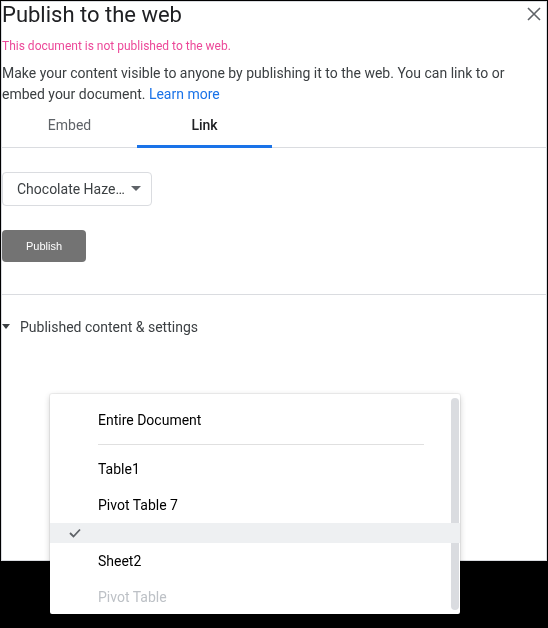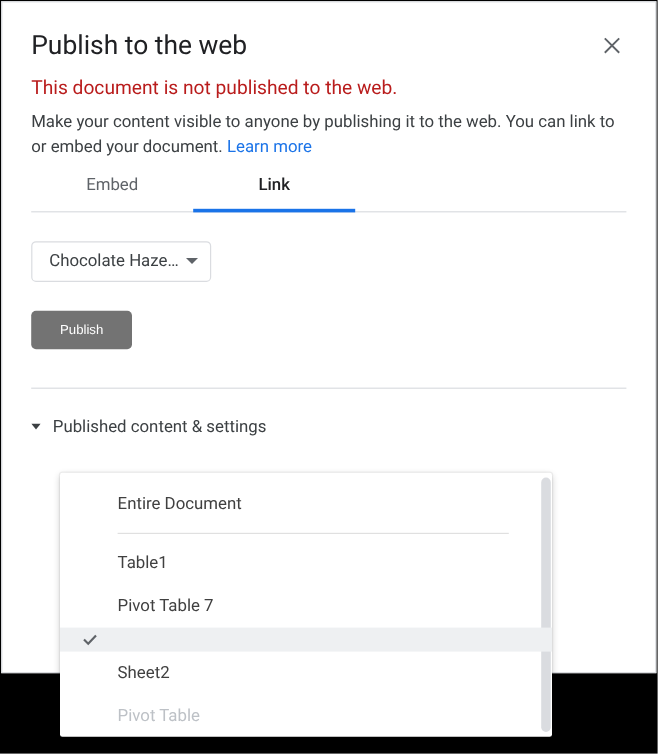--- a/index.html
+++ b/index.html
@@ -1,38 +1,38 @@
 <!DOCTYPE html>
 <html><head>
 <meta charset="utf-8">
 <style>
   * { box-sizing: border-box; margin: 0; padding: 0; }
   body { font-family: 'Google Sans', Roboto, Arial, sans-serif; background: #000; width: 548px; height: 628px; overflow: hidden; }
   .dialog { background: #fff; border: 1px solid #dadce0; width: 546px; height: 560px; margin: 1px; position: relative; }
-  .dialog-inner { padding: 24px; }
+  .dialog-inner { }
   .header { display: flex; align-items: flex-start; justify-content: space-between; margin-bottom: 12px; }
   .title { font-size: 22px; color: #202124; font-weight: 400; }
   .close { width: 24px; height: 24px; cursor: pointer; color: #5f6368; display: flex; align-items: center; justify-content: center; }
-  .subtitle { font-size: 16px; color: #b91c1c; margin-bottom: 10px; }
+  .subtitle { font-size: 12px; color: #ec4899; margin-bottom: 10px; }
   .desc { font-size: 14px; color: #3c4043; line-height: 1.5; }
   .learn { color: #1a73e8; text-decoration: none; cursor: pointer; }
   .tabs { display: flex; border-bottom: 1px solid #dadce0; margin-bottom: 24px; }
   .tab { flex: 0 0 135px; text-align: center; padding: 12px 0; font-size: 14px; color: #5f6368; cursor: pointer; }
   .tab.active { color: #202124; font-weight: 500; border-bottom: 3px solid #1a73e8; margin-bottom: -1px; }
   .selects { display: flex; gap: 34px; margin-bottom: 24px; }
   .select { border: 1px solid #dadce0; border-radius: 4px; padding: 8px 10px 8px 14px; font-size: 14px; color: #3c4043; display: flex; align-items: center; gap: 6px; cursor: pointer; background: #fff; }
   .select .arrow { color: #5f6368; }
   .sel1 { width: 150px; }
   .sel1 .lbl { white-space: nowrap; overflow: hidden; text-overflow: ellipsis; flex: 1; }
   .publish-btn { background: #737373; color: #fff; border: none; border-radius: 4px; padding: 10px 24px; font-size: 11px; font-weight: 500; cursor: pointer; }
   .hr { border: none; border-top: 1px solid #dadce0; margin: 32px 0 24px; }
   .expander { display: flex; align-items: center; gap: 10px; font-size: 14px; color: #3c4043; cursor: pointer; }
   .dropdown { position: absolute; left: 48px; top: 392px; width: 410px; background: #fff; box-shadow: 0 2px 6px rgba(0,0,0,0.2), 0 0 0 1px rgba(0,0,0,0.05); border-radius: 2px; padding: 8px 0; max-height: 220px; overflow: hidden; }
   .dd-scroll { position: absolute; right: 1px; top: 4px; bottom: 4px; width: 8px; background: #dadce0; border-radius: 4px; }
-  .dd-item { padding: 10px 16px 10px 48px; font-size: 14px; color: #404040; position: relative; cursor: pointer; white-space: nowrap; overflow: hidden; text-overflow: ellipsis; }
+  .dd-item { padding: 10px 16px 10px 48px; font-size: 14px; color: #000000; position: relative; cursor: pointer; white-space: nowrap; overflow: hidden; text-overflow: ellipsis; }
   .dd-item.selected { background: #eef0f2; padding-left: 64px; }
   .dd-item.selected .check { position: absolute; left: 18px; top: 50%; transform: translateY(-50%); color: #5f6368; }
   .dd-divider { border: none; border-top: 1px solid #e0e0e0; margin: 6px 36px 6px 48px; }
   .dd-item.faded { color: #bdc1c6; }
   svg { display: block; }
 </style>
 </head>
 <body>
 
 <div class="dialog">

